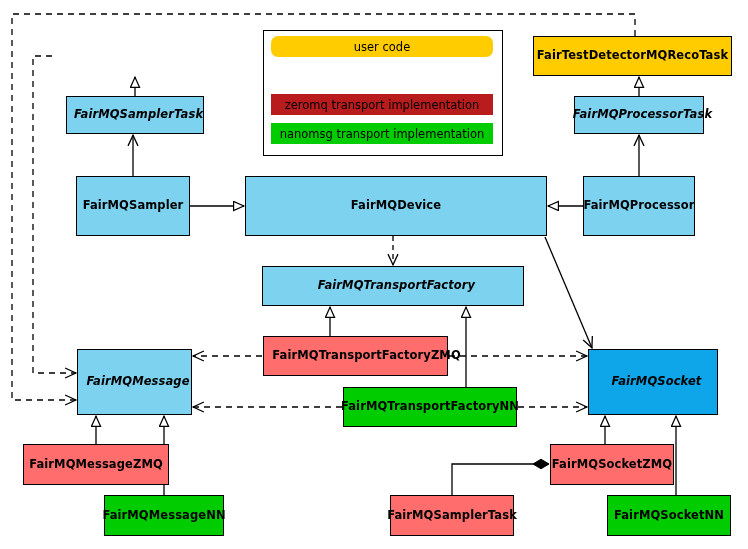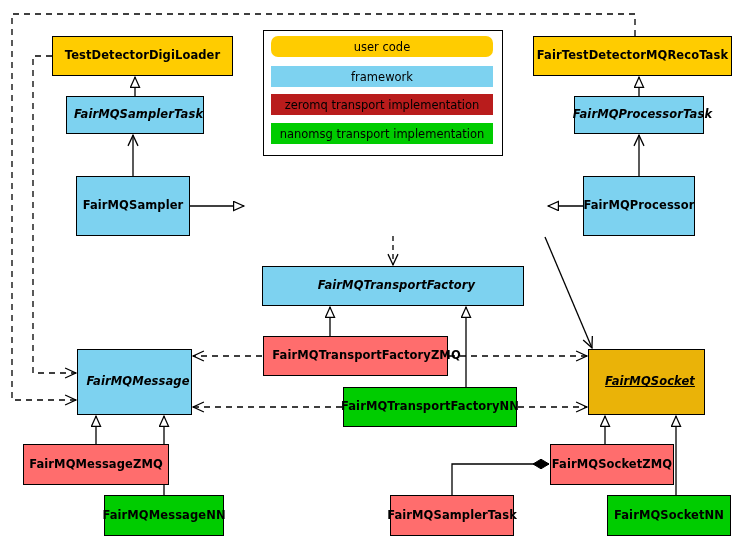--- a/index.html
+++ b/index.html
@@ -73,40 +73,40 @@
       <path d="M164,495 L164,416" marker-end="url(#hollowTri)"></path>
 
       <path d="M605,444 L605,416" marker-end="url(#hollowTri)"></path>
 
       <path d="M676,495 L676,416" marker-end="url(#hollowTri)"></path>
 
       <path d="M452,495 L452,464 L549,464" marker-end="url(#blackDiamond)"></path>
     </g>
   </svg>
 
-  <div class="node" style="left:52px;top:36px;width:181px;height:40px;background:#FFCC00;">
-    <span>TestDetectorDigiLoader</span>
-  </div>
 
   <div class="node" style="left:533px;top:36px;width:199px;height:40px;background:#FFCC00;">
     <span>FairTestDetectorMQRecoTask</span>
   </div>
 
   <div class="node abstract" style="left:66px;top:96px;width:138px;height:38px;background:#7DD2F0;">
     <span>FairMQSamplerTask</span>
   </div>
 
   <div class="node abstract" style="left:574px;top:96px;width:130px;height:38px;background:#7DD2F0;">
     <span>FairMQProcessorTask</span>
   </div>
 
   <div class="node" style="left:76px;top:176px;width:114px;height:60px;background:#7DD2F0;">
     <span>FairMQSampler</span>
   </div>
 
+  <div class="node" style="left:245px;top:176px;width:302px;height:60px;background:#7DD2F0;">
+    <span>FairMQDevice</span>
+  </div>
 
   <div class="node" style="left:583px;top:176px;width:112px;height:60px;background:#7DD2F0;">
     <span>FairMQProcessor</span>
   </div>
 
   <div class="node abstract" style="left:262px;top:266px;width:262px;height:40px;background:#7DD2F0;">
     <span>FairMQTransportFactory</span>
   </div>
 
   <div class="node" style="left:263px;top:336px;width:185px;height:40px;background:#FF6D6D;padding-left:22px;">
@@ -114,21 +114,21 @@
   </div>
 
   <div class="node" style="left:343px;top:387px;width:174px;height:40px;background:#00CC00;">
     <span>FairMQTransportFactoryNN</span>
   </div>
 
   <div class="node abstract" style="left:77px;top:349px;width:115px;height:66px;background:#7DD2F0;">
     <span>FairMQMessage</span>
   </div>
 
-  <div class="node abstract" style="left:588px;top:349px;width:117px;height:66px;background:#eab308;text-decoration:underline;">
+  <div class="node abstract" style="left:588px;top:349px;width:130px;height:66px;background:#0ea5e9;">
     <span>FairMQSocket</span>
   </div>
 
   <div class="node" style="left:23px;top:444px;width:146px;height:41px;background:#FF6D6D;">
     <span>FairMQMessageZMQ</span>
   </div>
 
   <div class="node" style="left:104px;top:495px;width:120px;height:41px;background:#00CC00;">
     <span>FairMQMessageNN</span>
   </div>
@@ -144,23 +144,20 @@
   <div class="node" style="left:607px;top:495px;width:124px;height:41px;background:#00CC00;">
     <span>FairMQSocketNN</span>
   </div>
 
   <div class="legend-box" style="left:263px;top:30px;width:240px;height:126px;"></div>
 
   <div class="legend-bar" style="left:271px;top:36px;width:222px;height:21px;background:#FFCC00;border-radius:7px;">
     <span>user code</span>
   </div>
 
-  <div class="legend-bar" style="left:271px;top:66px;width:222px;height:21px;background:#7DD2F0;">
-    <span>framework</span>
-  </div>
 
   <div class="legend-bar" style="left:271px;top:94px;width:222px;height:21px;background:#b91c1c;text-align:center;">
     <span>zeromq transport implementation</span>
   </div>
 
   <div class="legend-bar" style="left:271px;top:123px;width:222px;height:21px;background:#00CC00;">
     <span>nanomsg transport implementation</span>
   </div>
 
 </div>

